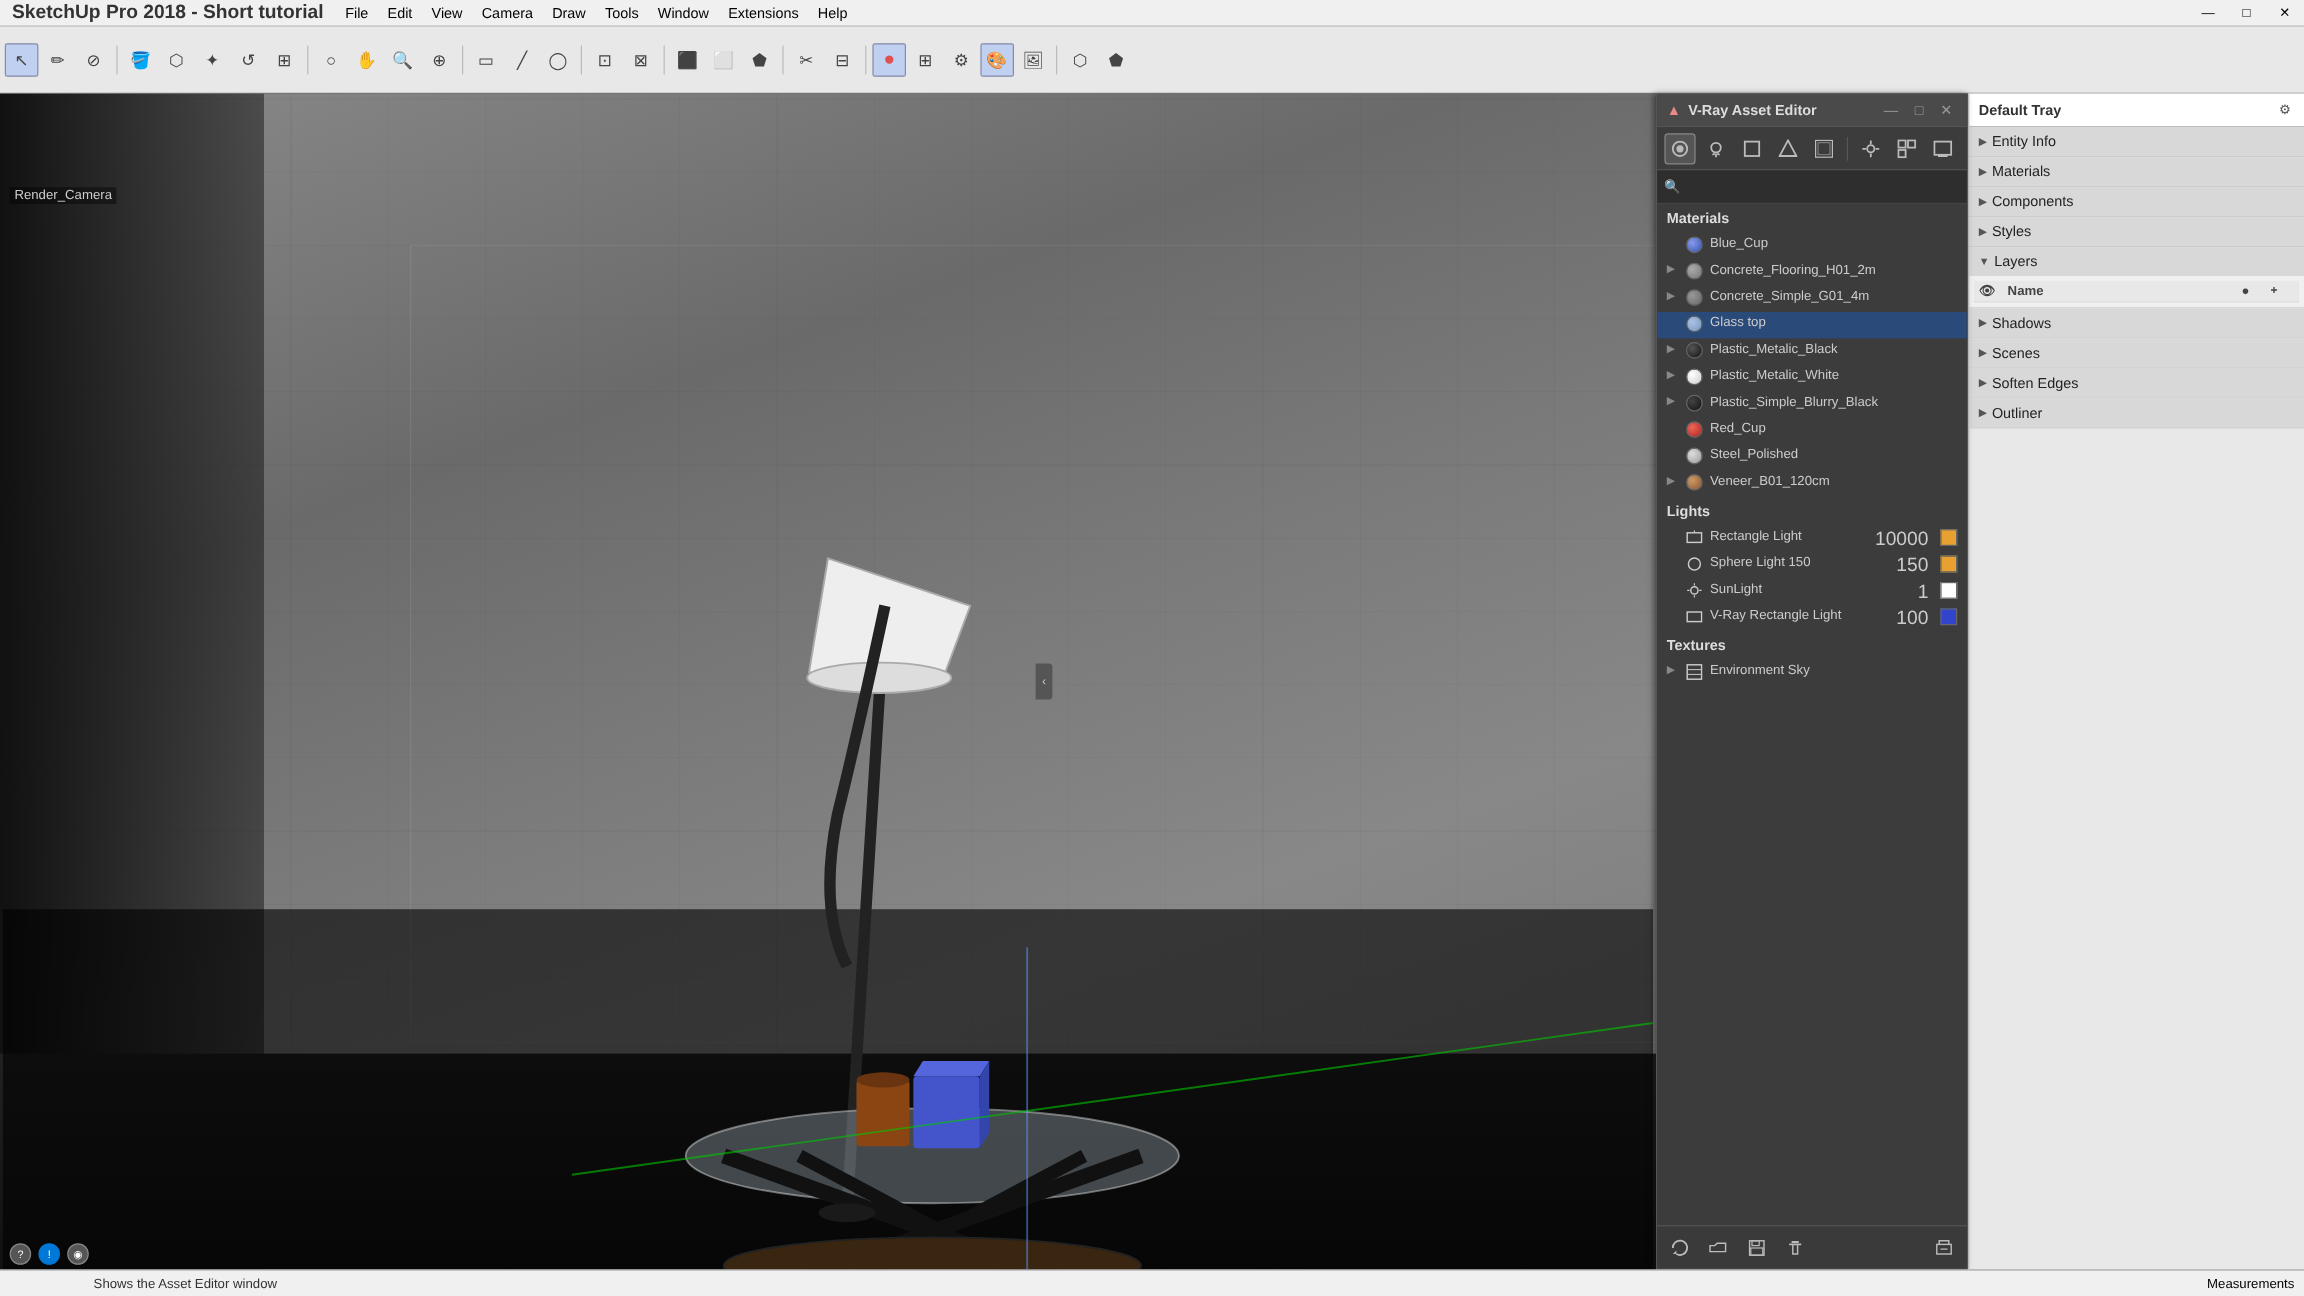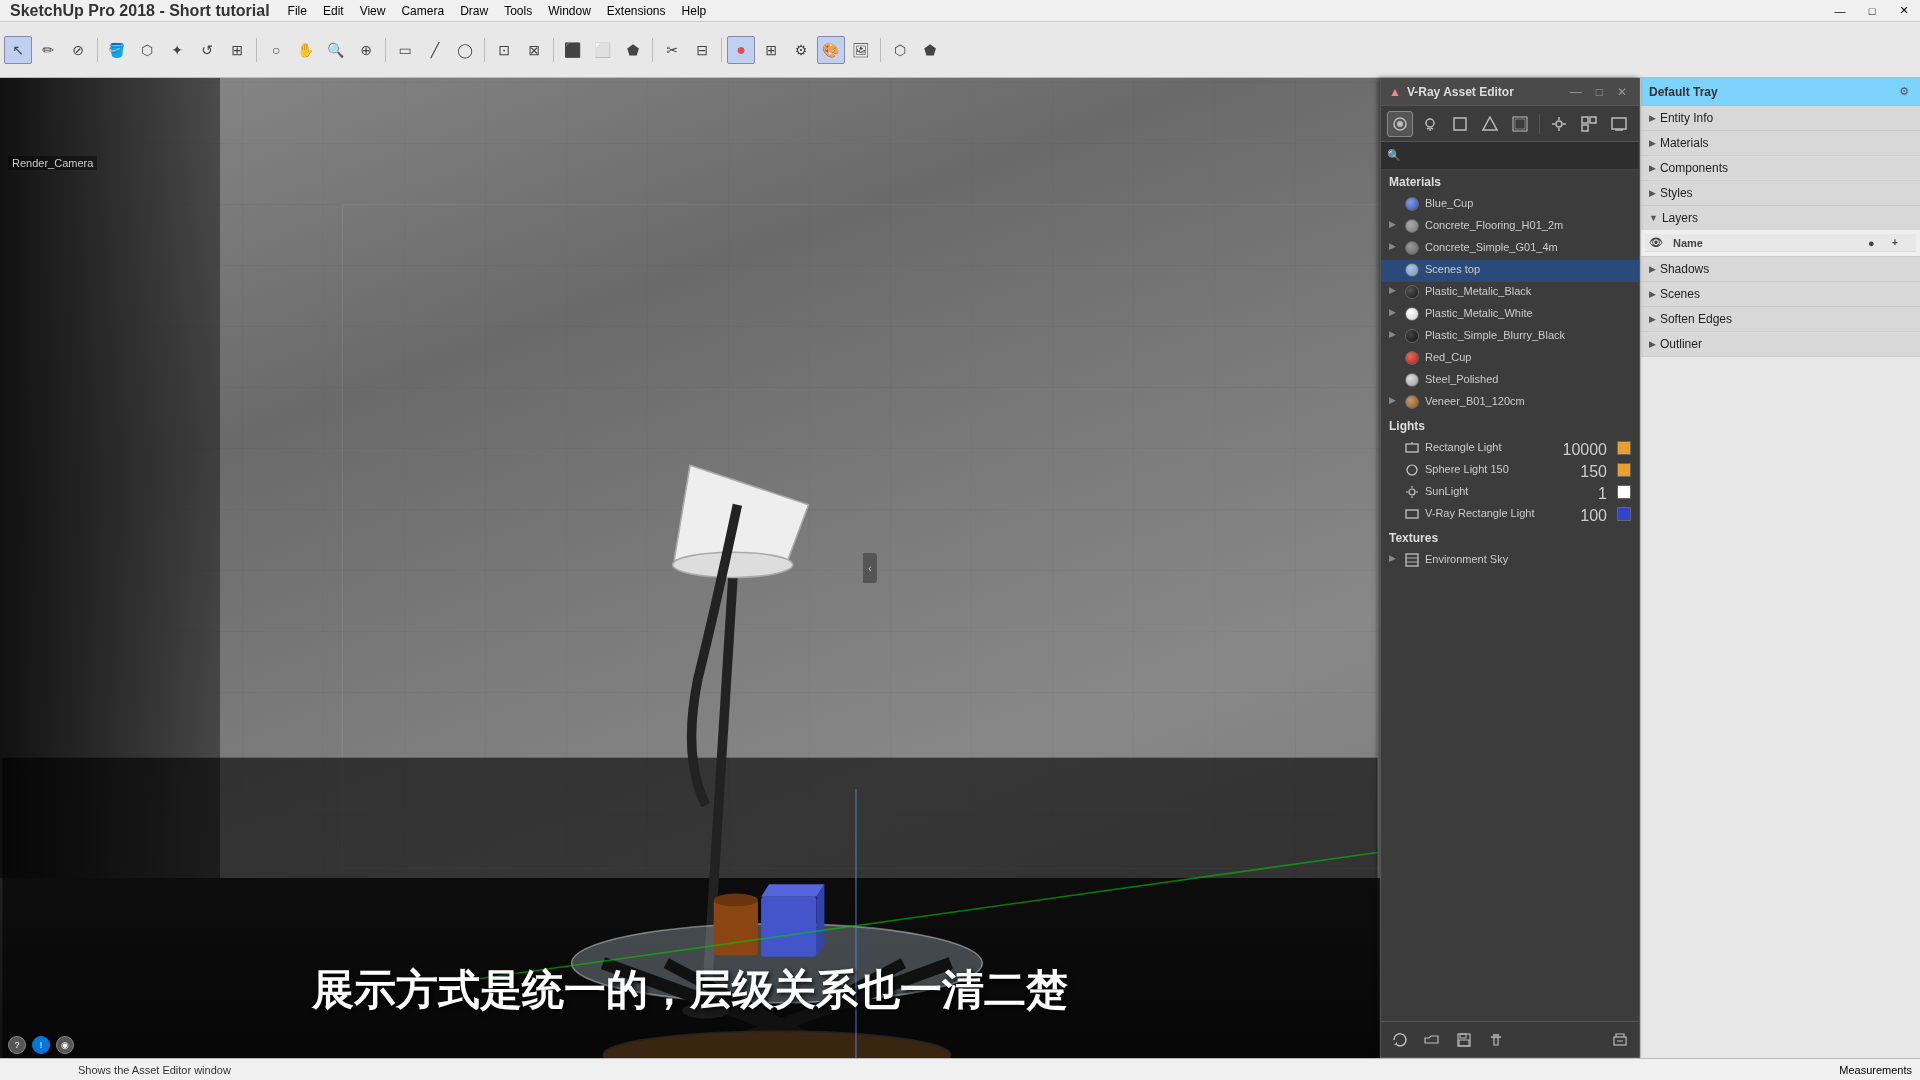--- a/index.html
+++ b/index.html
@@ -152,21 +152,21 @@
     
     #default-tray {
       width: 280px; background: #e8e8e8; border-left: 1px solid #ccc;
       display: flex; flex-direction: column; overflow-y: auto;
     }
     #default-tray::-webkit-scrollbar { width: 6px; }
     #default-tray::-webkit-scrollbar-track { background: #e0e0e0; }
     #default-tray::-webkit-scrollbar-thumb { background: #aaa; }
 
     #tray-header {
-      height: 28px; background: #7dd3fc; display: flex; align-items: center;
+      height: 28px; background: #ffffff; display: flex; align-items: center;
       padding: 0 8px; gap: 4px; border-bottom: 1px solid #bbb;
     }
     #tray-header .title { font-weight: bold; font-size: 12px; color: #333; flex: 1; }
     #tray-header .btn { cursor: pointer; color: #555; font-size: 11px; padding: 0 3px; }
 
     .tray-section {
       border-bottom: 1px solid #ccc;
     }
     .tray-section-header {
       height: 24px; background: #d8d8d8; display: flex; align-items: center;
@@ -323,21 +323,20 @@
       <rect x="480" y="518" width="35" height="38" rx="2" fill="#4455cc"></rect>
       <polygon points="480,518 515,518 520,510 485,510" fill="#5566dd"></polygon>
       <polygon points="515,518 520,510 520,548 515,556" fill="#3344aa"></polygon>
 
       <line x1="300" y1="570" x2="870" y2="490" stroke="rgba(0,200,0,0.6)" stroke-width="1"></line>
       <line x1="540" y1="450" x2="540" y2="620" stroke="rgba(100,150,255,0.5)" stroke-width="1"></line>
 
       <ellipse cx="445" cy="590" rx="15" ry="5" fill="#1a1a1a"></ellipse>
     </svg>
 
-    <div id="subtitle">展示方式是统一的，层级关系也一清二楚</div>
 
     <div id="left-arrow">‹</div>
   </div>
 
   <div id="vray-panel">
 
     <div id="vray-header">
       <span class="title-icon">▲</span>
       <span class="title">V-Ray Asset Editor</span>
       <span class="win-btn">—</span>
@@ -424,21 +423,21 @@
 
       <div class="asset-item">
         <span class="expand-arrow">▶</span>
         <span class="mat-circle" style="background:radial-gradient(circle at 35% 35%, #999, #666);"></span>
         <span class="asset-name">Concrete_Simple_G01_4m</span>
       </div>
 
       <div class="asset-item selected">
         <span class="expand-arrow"></span>
         <span class="mat-circle" style="background:radial-gradient(circle at 35% 35%, #cce0ff, #88aace); opacity:0.8;"></span>
-        <span class="asset-name">Scenes top</span>
+        <span class="asset-name">Glass top</span>
       </div>
 
       <div class="asset-item">
         <span class="expand-arrow">▶</span>
         <span class="mat-circle" style="background:radial-gradient(circle at 35% 35%, #555, #111);"></span>
         <span class="asset-name">Plastic_Metalic_Black</span>
       </div>
 
       <div class="asset-item">
         <span class="expand-arrow">▶</span>

